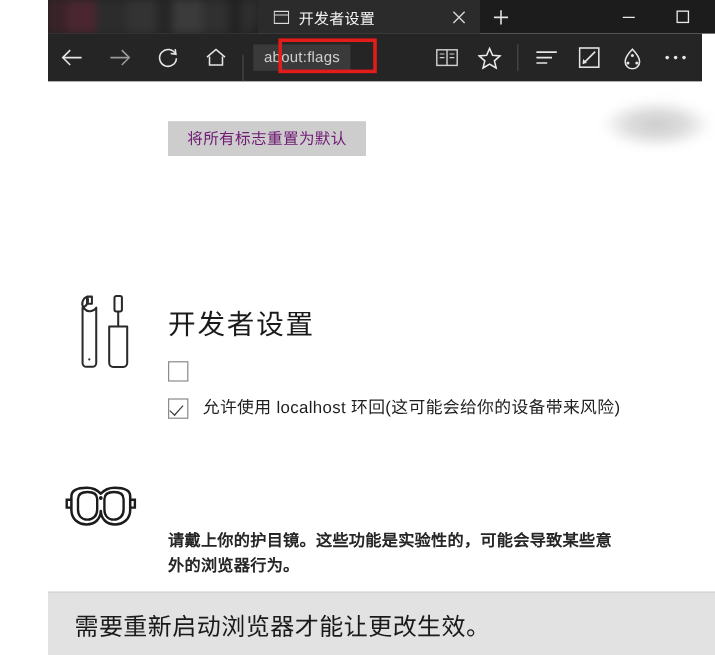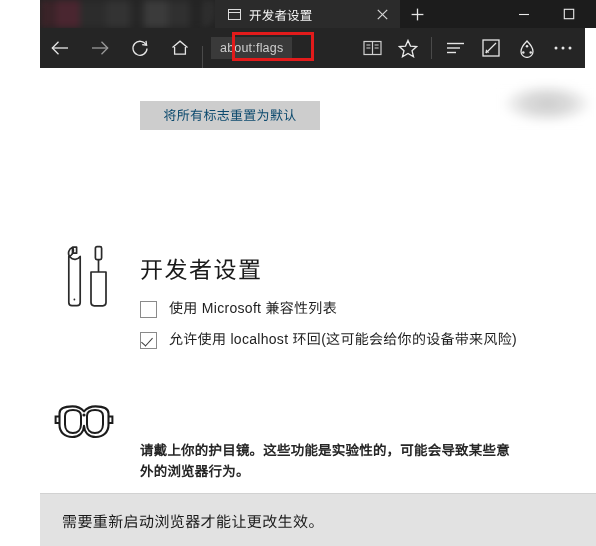--- a/index.html
+++ b/index.html
@@ -213,25 +213,25 @@
   .page {
     position: relative;
     width: 578px;
     height: 425px;
   }
 
   .reset-btn {
     position: absolute;
     left: 100px;
     top: 33px;
-    width: 180px;
+    width: 165px;
     height: 29px;
     background: #cdcdcd;
     border: none;
-    color: #0c4a6e;
+    color: #701a75;
     font-family: "Liberation Sans", "DejaVu Sans", sans-serif;
     font-size: 13px;
     line-height: 29px;
     text-align: center;
     padding: 0;
     letter-spacing: 0.3px;
   }
 
   .watermark {
     position: absolute;
@@ -354,21 +354,21 @@
     width: 596px;
     height: 53px;
     background: #e2e2e2;
     border-top: 1px solid #d2d2d2;
     box-sizing: border-box;
     display: flex;
     align-items: center;
   }
   .notify-text {
     padding-left: 22px;
-    font-size: 15px;
+    font-size: 20px;
     color: #1a1a1a;
     letter-spacing: 0.4px;
   }
 
   svg { display: block; }
 </style>
 </head>
 <body>
 
 <div id="app">
@@ -526,21 +526,20 @@
           <circle cx="16.4" cy="55.5" r="0.9" fill="#2a2a2a"></circle>
           <rect x="37.4" y="2.6" width="6.2" height="13" rx="1.6" fill="none" stroke="#2a2a2a" stroke-width="1.7"></rect>
           <line x1="40.5" y1="15.6" x2="40.5" y2="28" stroke="#2a2a2a" stroke-width="1.7"></line>
           <path d="M33 28 L48 28 L48 58.6 A3.2 3.2 0 0 1 44.8 61.8 L36.2 61.8 A3.2 3.2 0 0 1 33 58.6 Z" fill="none" stroke="#2a2a2a" stroke-width="1.7" stroke-linejoin="round"></path>
         </svg>
       </div>
       <h2 class="section-head head-dev">开发者设置</h2>
 
       <div class="checkrow row-compat">
         <span class="cb"></span>
-        <span class="cb-label">使用 Microsoft 兼容性列表</span>
       </div>
 
       <div class="checkrow row-localhost">
         <span class="cb checked"></span>
         <span class="cb-label">允许使用 localhost 环回(这可能会给你的设备带来风险)</span>
       </div>
 
       <div class="icon-left icon-goggles">
         <svg width="62" height="36" viewBox="0 0 62 36">
           <path d="M6.5 9.5 C6.5 4.8 11 2.4 19.5 2.4 C25 2.4 28.5 4.6 31 7.4 C33.5 4.6 37 2.4 42.5 2.4 C51 2.4 55.5 4.8 55.5 9.5 L55.5 21 C55.5 28.4 50 33 42.8 33 C35.8 33 31.4 28.6 31 21.8 C30.6 28.6 26.2 33 19.2 33 C12 33 6.5 28.4 6.5 21 Z" fill="none" stroke="#1c1c1c" stroke-width="2.1" stroke-linejoin="round"></path>

